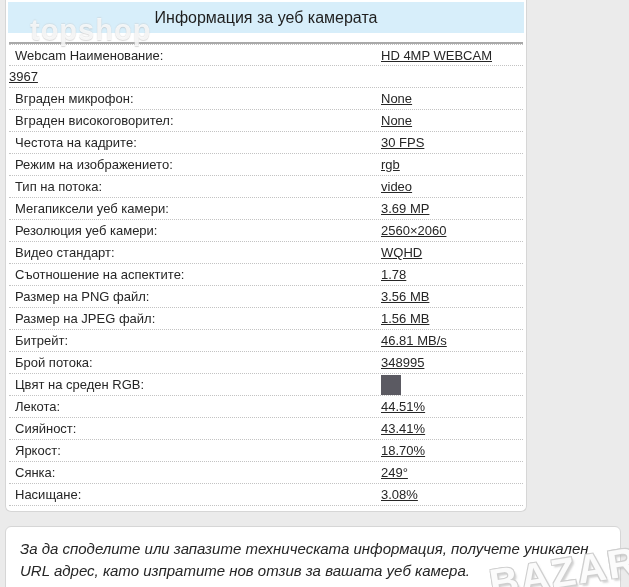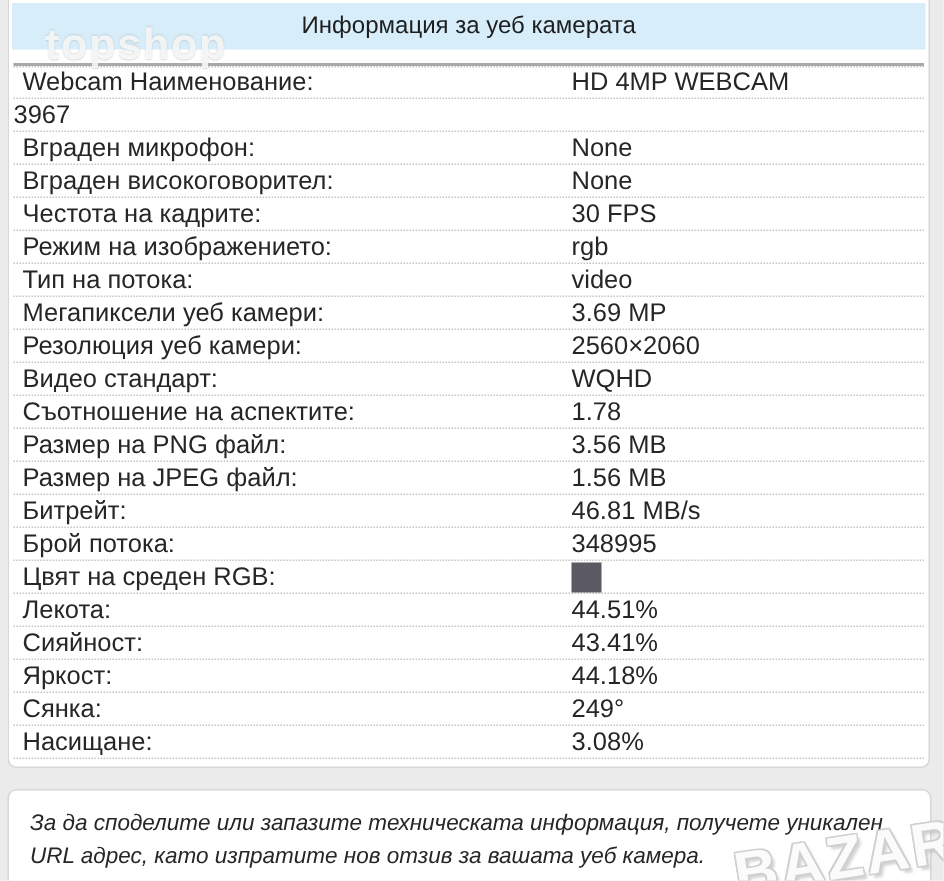--- a/index.html
+++ b/index.html
@@ -5,21 +5,21 @@
   * { box-sizing: border-box; margin: 0; padding: 0; }
   html, body {
     width: 629px; height: 587px;
     overflow: hidden;
     background: #ebebeb;
     font-family: "Liberation Sans", "DejaVu Sans", sans-serif;
     position: relative;
   }
   .card {
     position: absolute;
-    left: 5px; top: 0; width: 615px;
+    left: 5px; top: 0; width: 522px;
     background: #ffffff;
     border: 1px solid #d6d6d6;
     border-top: none;
     border-radius: 0 0 6px 6px;
     padding: 2px 2px 5px 2px;
   }
   .header-bar {
     height: 31px;
     background: #d7eefa;
     display: flex;
@@ -32,31 +32,31 @@
   .top-rule {
     border-top: 2px solid #a9a9a9;
     margin: 0 1px;
   }
   .info-table { margin: 0 1px; }
   .row {
     display: flex;
     align-items: center;
     height: 22px;
     border-bottom: 1px dotted #c3c3c3;
-    font-size: 17px;
+    font-size: 13px;
     color: #262626;
   }
   .row:first-child { border-top: 1px dotted #c3c3c3; }
   .row .label {
     flex: 0 0 372px;
     padding-left: 6px;
     white-space: nowrap;
     overflow: hidden;
   }
-  .row .value { white-space: nowrap; }
+  .row .value { white-space: nowrap; text-decoration: underline; }
   .swatch {
     width: 20px; height: 20px;
     display: inline-block;
     vertical-align: middle;
   }
   .footer-card {
     position: absolute;
     left: 5px; top: 526px; width: 616px;
     height: 70px;
     background: #ffffff;
@@ -188,21 +188,21 @@
     <span class="value">44.51%</span>
   </div>
 
   <div class="row">
     <span class="label">Сияйност:</span>
     <span class="value">43.41%</span>
   </div>
 
   <div class="row">
     <span class="label">Яркост:</span>
-    <span class="value">44.18%</span>
+    <span class="value">18.70%</span>
   </div>
 
   <div class="row">
     <span class="label">Сянка:</span>
     <span class="value">249°</span>
   </div>
 
   <div class="row">
     <span class="label">Насищане:</span>
     <span class="value">3.08%</span>

